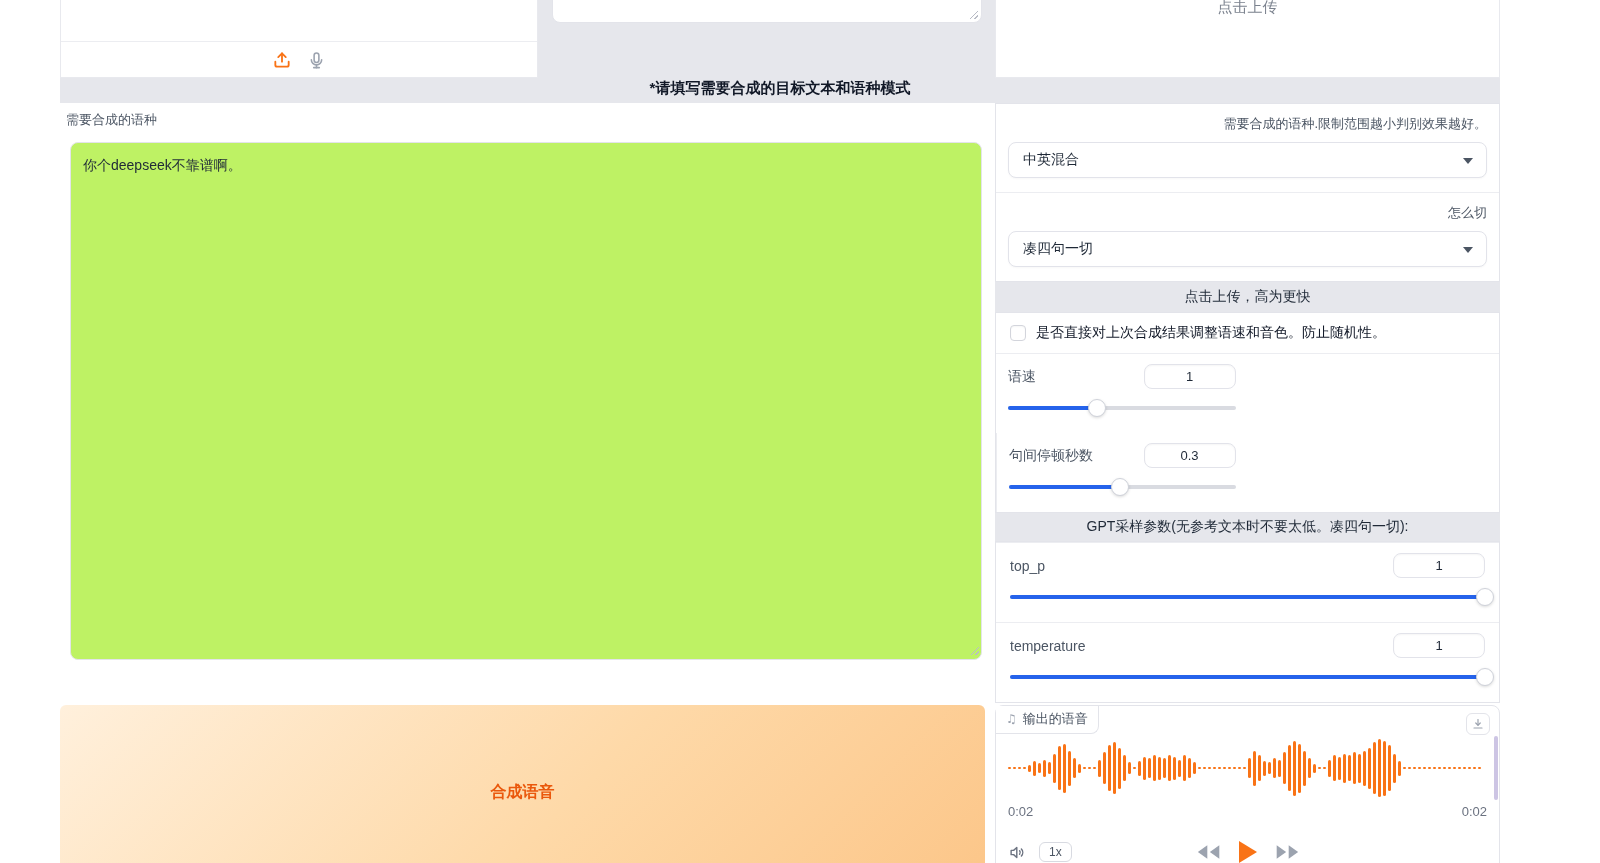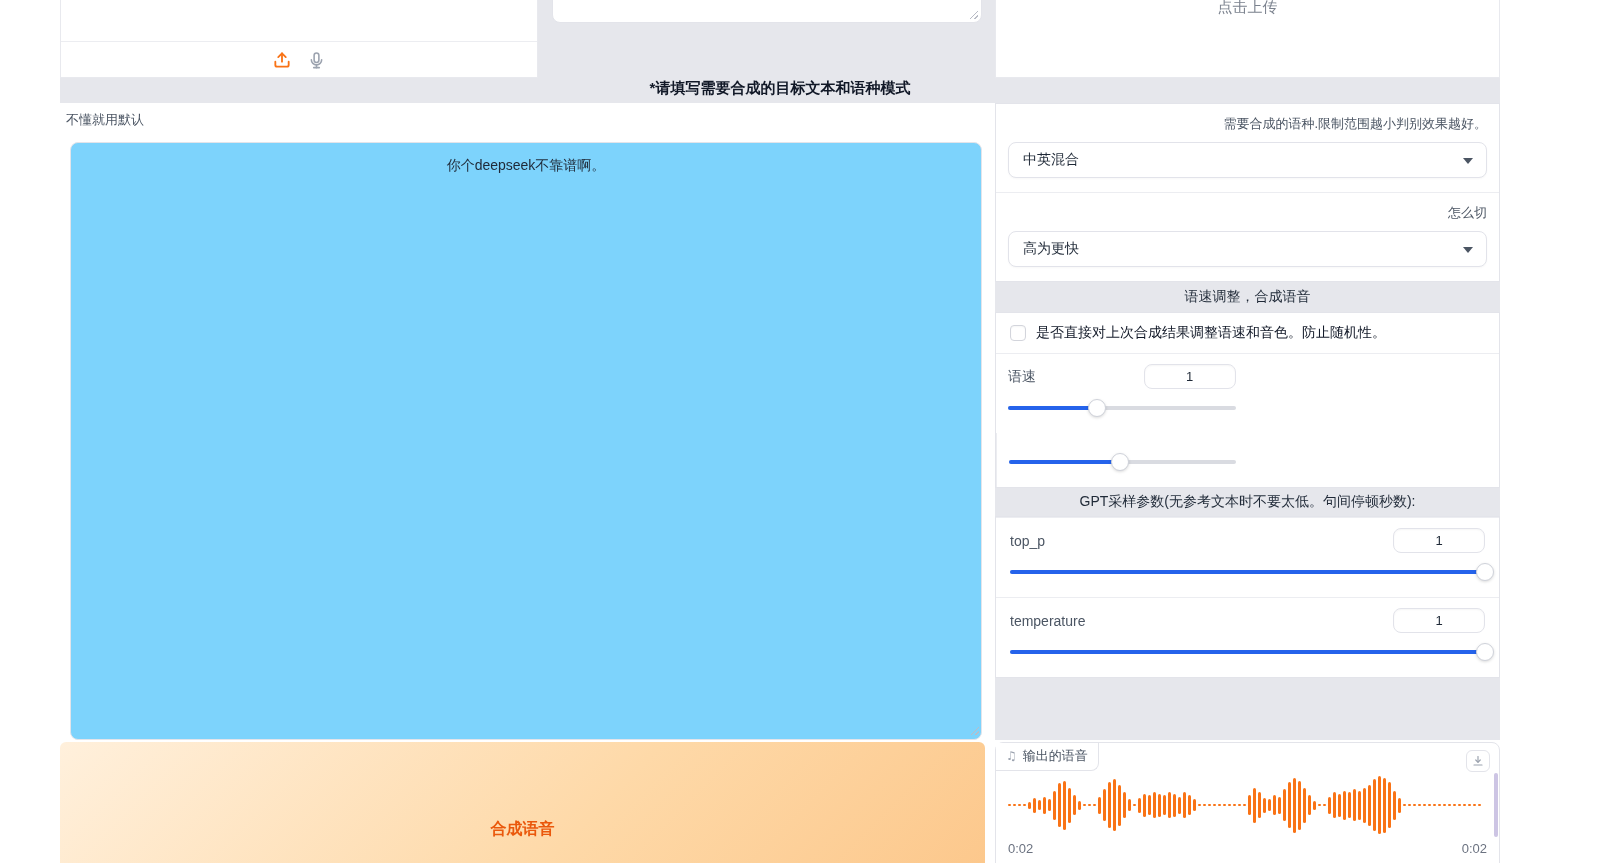--- a/index.html
+++ b/index.html
@@ -23,24 +23,24 @@
   .card-right { position:absolute; left:935px; top:-6px; width:505px; height:84px; background:#fff;
                 border:1px solid #e8e9ee; border-top:none; }
   .click-upload { position:absolute; left:0; right:0; top:4px; text-align:center; font-size:15px; color:#7b828e; }
   .group-title { position:absolute; left:0; right:0; bottom:5px; text-align:center; font-size:15px; font-weight:bold; color:#111827; }
 
   
   .main-row { display:flex; gap:10px; background:#fff; }
   .left-col { width:925px; padding-top:7px; }
   .field-label { font-size:13px; color:#4b5563; }
   .left-col .field-label { margin-left:6px; }
-  .main-textarea { margin:13px 3px 0 10px; width:912px; height:598px; background:#7dd3fc;
+  .main-textarea { margin:13px 3px 0 10px; width:912px; height:518px; background:#bef264;
       border:1px solid #e3e4ea; border-radius:8px; position:relative;
       font-size:14px; color:#1f2937; padding:13px 12px; line-height:1.4;
-      resize:none; outline:none; font-family:inherit; display:block;text-align:center; }
+      resize:none; outline:none; font-family:inherit; display:block; }
   .ta-wrap { position:relative; }
   .ta-wrap .resize-corner { right:6px; bottom:5px; }
 
   .right-col { width:505px; background:#e6e7ec; display:flex; flex-direction:column; }
   .form { background:#fff; border:1px solid #e3e4ea; }
   .field { padding:11px 12px 14px 12px;text-align:right; }
   .field .field-label { display:block; margin-bottom:9px; }
   .dropdown { height:36px; border:1px solid #e2e3ea; border-radius:8px; background:#fff;
       display:flex; align-items:center; padding:0 14px; cursor:pointer; position:relative;
       box-shadow:0 1px 2px rgba(0,0,0,0.03); }
@@ -136,78 +136,82 @@
       <div class="card-right">
         <div class="click-upload">点击上传</div>
       </div>
 
       <div class="group-title">*请填写需要合成的目标文本和语种模式</div>
     </div>
 
     <div class="main-row">
 
       <div class="left-col">
-        <span class="field-label">不懂就用默认</span>
+        <span class="field-label">需要合成的语种</span>
         <div class="ta-wrap">
           <textarea class="main-textarea" style="">你个deepseek不靠谱啊。</textarea>
           <span class="resize-corner"></span>
         </div>
       </div>
 
       <div class="right-col">
 
         <div class="form">
           <div class="field">
             <span class="field-label">需要合成的语种.限制范围越小判别效果越好。</span>
             <div class="dropdown">
               <span class="dd-value">中英混合</span>
               <span class="caret"></span>
             </div>
           </div>
           <div class="hdivider"></div>
           <div class="field">
             <span class="field-label">怎么切</span>
             <div class="dropdown">
-              <span class="dd-value">高为更快</span>
+              <span class="dd-value">凑四句一切</span>
               <span class="caret"></span>
             </div>
           </div>
         </div>
 
-        <div class="band band-speed">语速调整，合成语音</div>
+        <div class="band band-speed">点击上传，高为更快</div>
 
         <div class="form">
           <div class="checkbox-row">
             <span class="checkbox"></span>
             <span class="checkbox-label">是否直接对上次合成结果调整语速和音色。防止随机性。</span>
           </div>
           <div class="hdivider"></div>
           <div class="slider-pair">
             <div class="slider-cell">
               <div class="slider-head">
                 <span class="s-label">语速</span>
                 <div class="num-box">1</div>
               </div>
               <div class="slider">
                 <div class="track"></div>
                 <div class="fill" style="width: 39%;"></div>
                 <div class="handle" style="left: 39%;"></div>
               </div>
             </div>
             <div class="slider-cell">
+              <div class="slider-head">
+                <span class="s-label">句间停顿秒数</span>
+                <div class="num-box">0.3</div>
+              </div>
               <div class="slider">
                 <div class="track"></div>
                 <div class="fill" style="width: 49%;"></div>
                 <div class="handle" style="left: 49%;"></div>
               </div>
             </div>
           </div>
         </div>
 
-        <div class="band band-gpt">GPT采样参数(无参考文本时不要太低。句间停顿秒数):</div>
+        <div class="band band-gpt">GPT采样参数(无参考文本时不要太低。凑四句一切):</div>
 
         <div class="form">
           <div class="hdivider"></div>
           <div class="slider-row">
             <div class="slider-head">
               <span class="s-label">top_p</span>
               <div class="num-box">1</div>
             </div>
             <div class="slider">
               <div class="track"></div>

